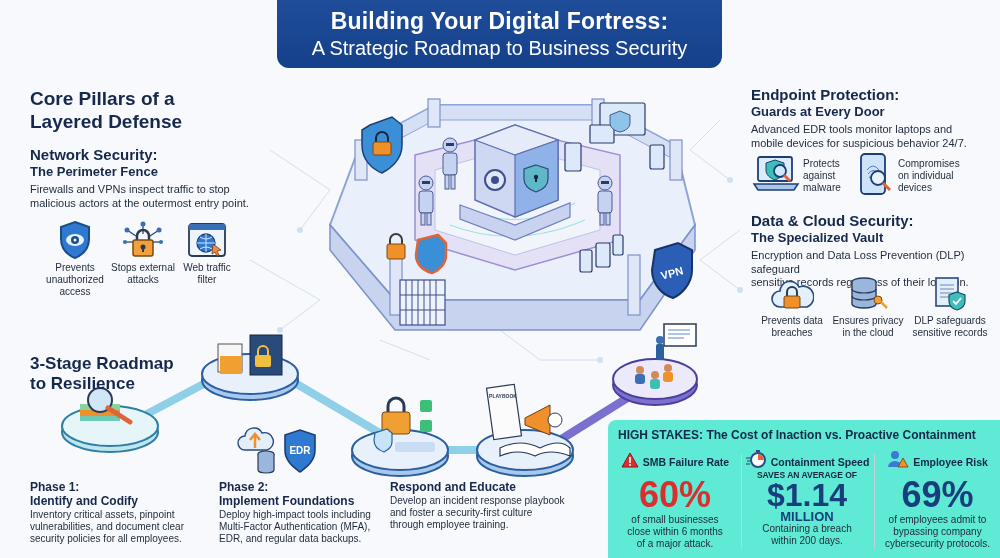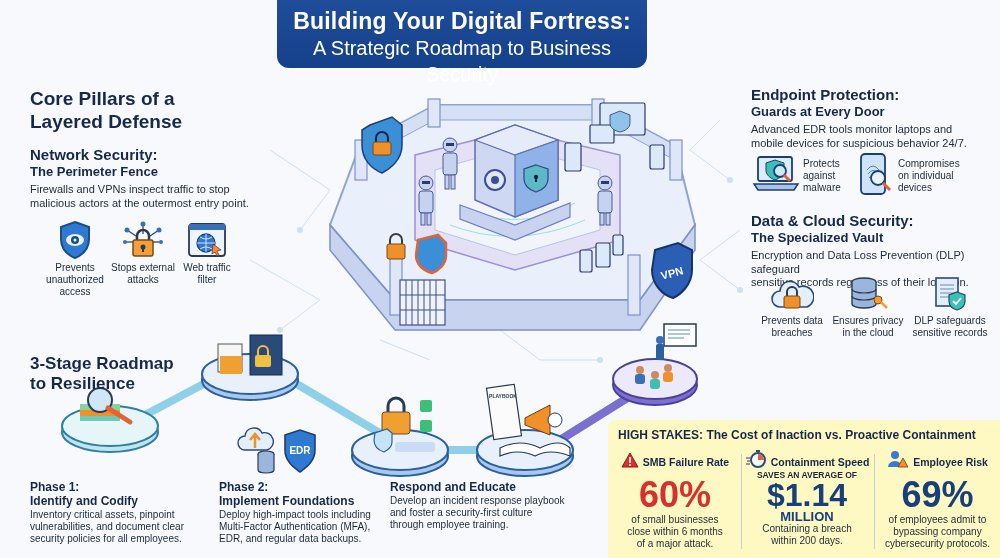--- a/index.html
+++ b/index.html
@@ -7,21 +7,21 @@
   body {
     position: relative;
     background: #f7f9fc;
     font-family: "Liberation Sans", "DejaVu Sans", sans-serif;
     color: #1a2540;
   }
   .abs { position: absolute; }
 
   
   .banner {
-    left: 277px; top: 0; width: 370px; height: 68px;
+    left: 277px; top: 0; width: 445px; height: 68px;
     background: linear-gradient(180deg, #1f4d9a 0%, #15408a 100%);
     border-radius: 0 0 12px 12px;
     color: #fff; text-align: center;
     padding-top: 8px;
   }
   .banner .t1 { font-size: 23px; font-weight: 700; letter-spacing: 0.2px; line-height: 27px; }
   .banner .t2 { font-size: 20px; font-weight: 400; line-height: 26px; }
 
   .h-section { font-size: 19px; font-weight: 700; color: #16284b; line-height: 23px; }
   .h-pillar { font-size: 15px; font-weight: 700; color: #16284b; line-height: 18px; }
@@ -30,21 +30,21 @@
   .cap { font-size: 10px; color: #1f2a3a; line-height: 12px; text-align: center; }
 
   .icon-box { display: flex; align-items: center; justify-content: center; }
 
   
   .fortress { left: 300px; top: 85px; width: 430px; height: 250px; }
 
   
   .stats {
     left: 608px; top: 420px; width: 392px; height: 138px;
-    background: #fef9c3; border-radius: 8px 0 0 0;
+    background: #5eead4; border-radius: 8px 0 0 0;
   }
   .stats-title { left: 10px; top: 8px; font-size: 12px; font-weight: 700; color: #16284b; white-space: nowrap; }
   .stat-col { top: 30px; width: 130px; height: 105px; text-align: center; }
   .stat-divider { top: 34px; width: 1px; height: 95px; background: #c3cfdd; }
   .stat-head { display: flex; align-items: flex-end; justify-content: center; gap: 4px; font-size: 10.5px; font-weight: 700; color: #16284b; height: 18px; }
   .stat-big { font-size: 36px; font-weight: 700; line-height: 38px; }
   .stat-small { font-size: 10px; color: #1f2a3a; line-height: 12px; }
 </style>
 </head>
 <body>

